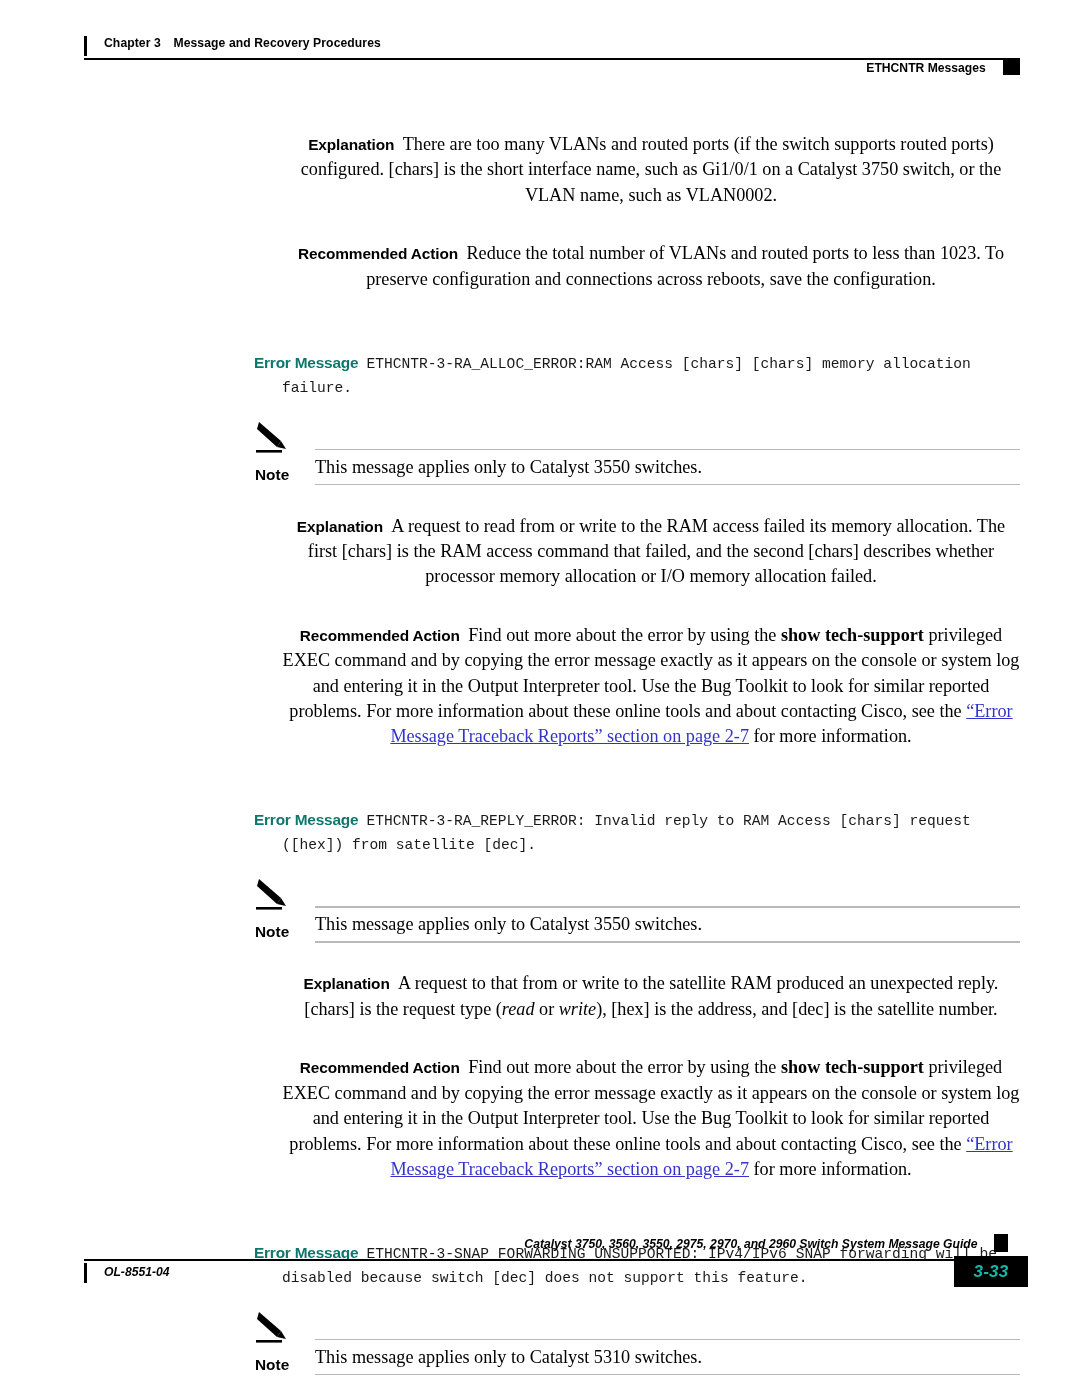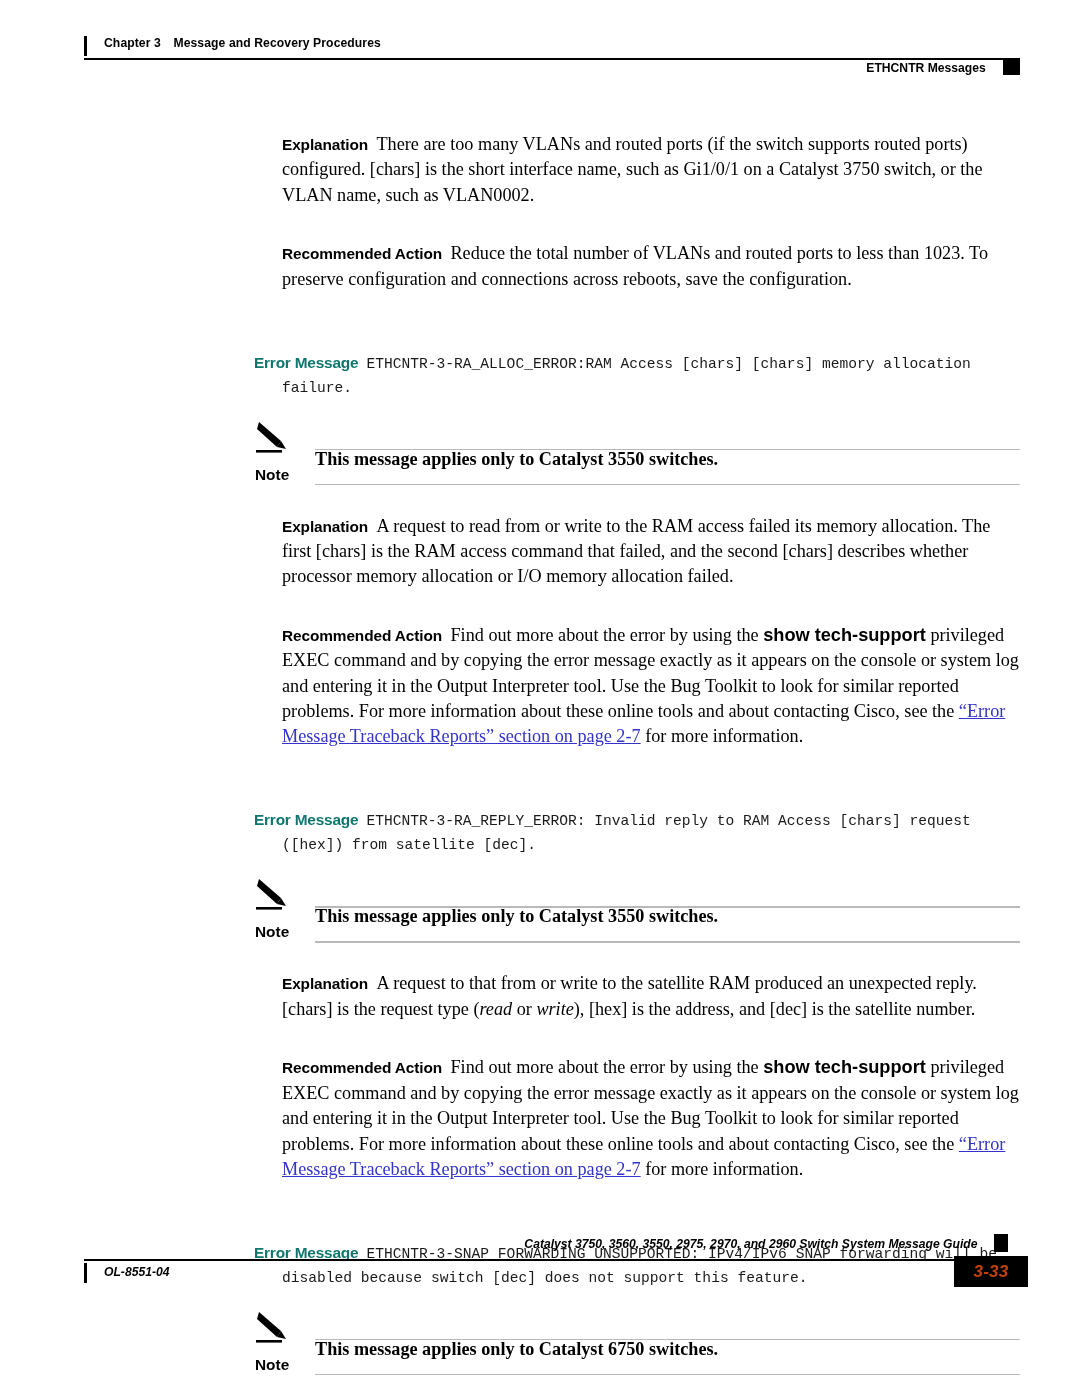--- a/index.html
+++ b/index.html
@@ -86,33 +86,33 @@
     position: absolute;
     left: 282px;
     top: 132px;
     width: 738px;
   }
 
   
   .para {
     font-size: 18.2px;
     line-height: 25.4px;
-    text-align: left;
+    text-align: center;
     margin: 0;
     color: #000000;
   }
   .para .lbl {
     font-family: "Liberation Sans Narrow", "Liberation Sans", sans-serif;
     font-weight: bold;
     font-size: 15.4px;
     letter-spacing: -0.1px;
   }
   .para .lbl::after { content: "\00a0\00a0"; }
   .para b.cmd {
-    font-family: Liberation Sans, sans-serif;
+    font-family: Liberation Serif, serif;
     font-weight: bold;
   }
   .para i { }
   .link { color: #3333cc; }
 
   
   .gap-sm { height: 22px; }
   .gap-md { height: 33px; }
   .gap-lg { height: 44px; }
 
@@ -170,25 +170,24 @@
     left: -27px;
     top: 38px;
     font-family: "Liberation Sans Narrow", "Liberation Sans", sans-serif;
     font-weight: bold;
     font-size: 15.4px;
     margin-top: 8px;
   }
   .note-text {
     position: absolute;
     left: 33px;
-    top: 27px;
+    top: 35px;
     font-size: 18.2px;
     line-height: 25px;
     white-space: nowrap;
-    font-weight: bold;
   }
   .note-spacer { height: 72px; }
 
   
   .footer {
     position: absolute;
     left: 84px;
     top: 1236px;
     width: 936px;
     height: 62px;
@@ -240,21 +239,21 @@
     transform: scaleX(0.9);
     transform-origin: left center;
   }
   .footer-pagebox {
     position: absolute;
     right: -8px;
     top: 20px;
     width: 74px;
     height: 31px;
     background: #000000;
-    color: #c2410c;
+    color: #14b8a6;
     font-family: "Liberation Sans Narrow", "Liberation Sans", sans-serif;
     font-weight: bold;
     font-size: 17px;
     display: flex;
     align-items: center;
     justify-content: center;
     letter-spacing: 0.3px;
   }
 </style>
 </head>
@@ -339,21 +338,21 @@
     <div class="note">
       <div class="note-icon">
         <svg width="46" height="36" viewBox="0 0 46 36" xmlns="http://www.w3.org/2000/svg">
           <path d="M4 2 L26 21 L22 27 L2 9 Z" fill="#000000"></path>
           <path d="M22 27 L26 21 L31 29 Z" fill="#000000"></path>
           <rect x="1" y="30" width="26" height="2.6" fill="#000000"></rect>
         </svg>
       </div>
       <div class="note-rule-top"></div>
       <div class="note-label">Note</div>
-      <div class="note-text">This message applies only to Catalyst 6750 switches.</div>
+      <div class="note-text">This message applies only to Catalyst 5310 switches.</div>
       <div class="note-rule-bottom"></div>
       <div class="note-spacer"></div>
     </div>
 
     <div class="gap-sm"></div>
 
   </div>
 
   <div class="footer">
     <div class="footer-title">Catalyst 3750, 3560, 3550, 2975, 2970, and 2960 Switch System Message Guide</div>

